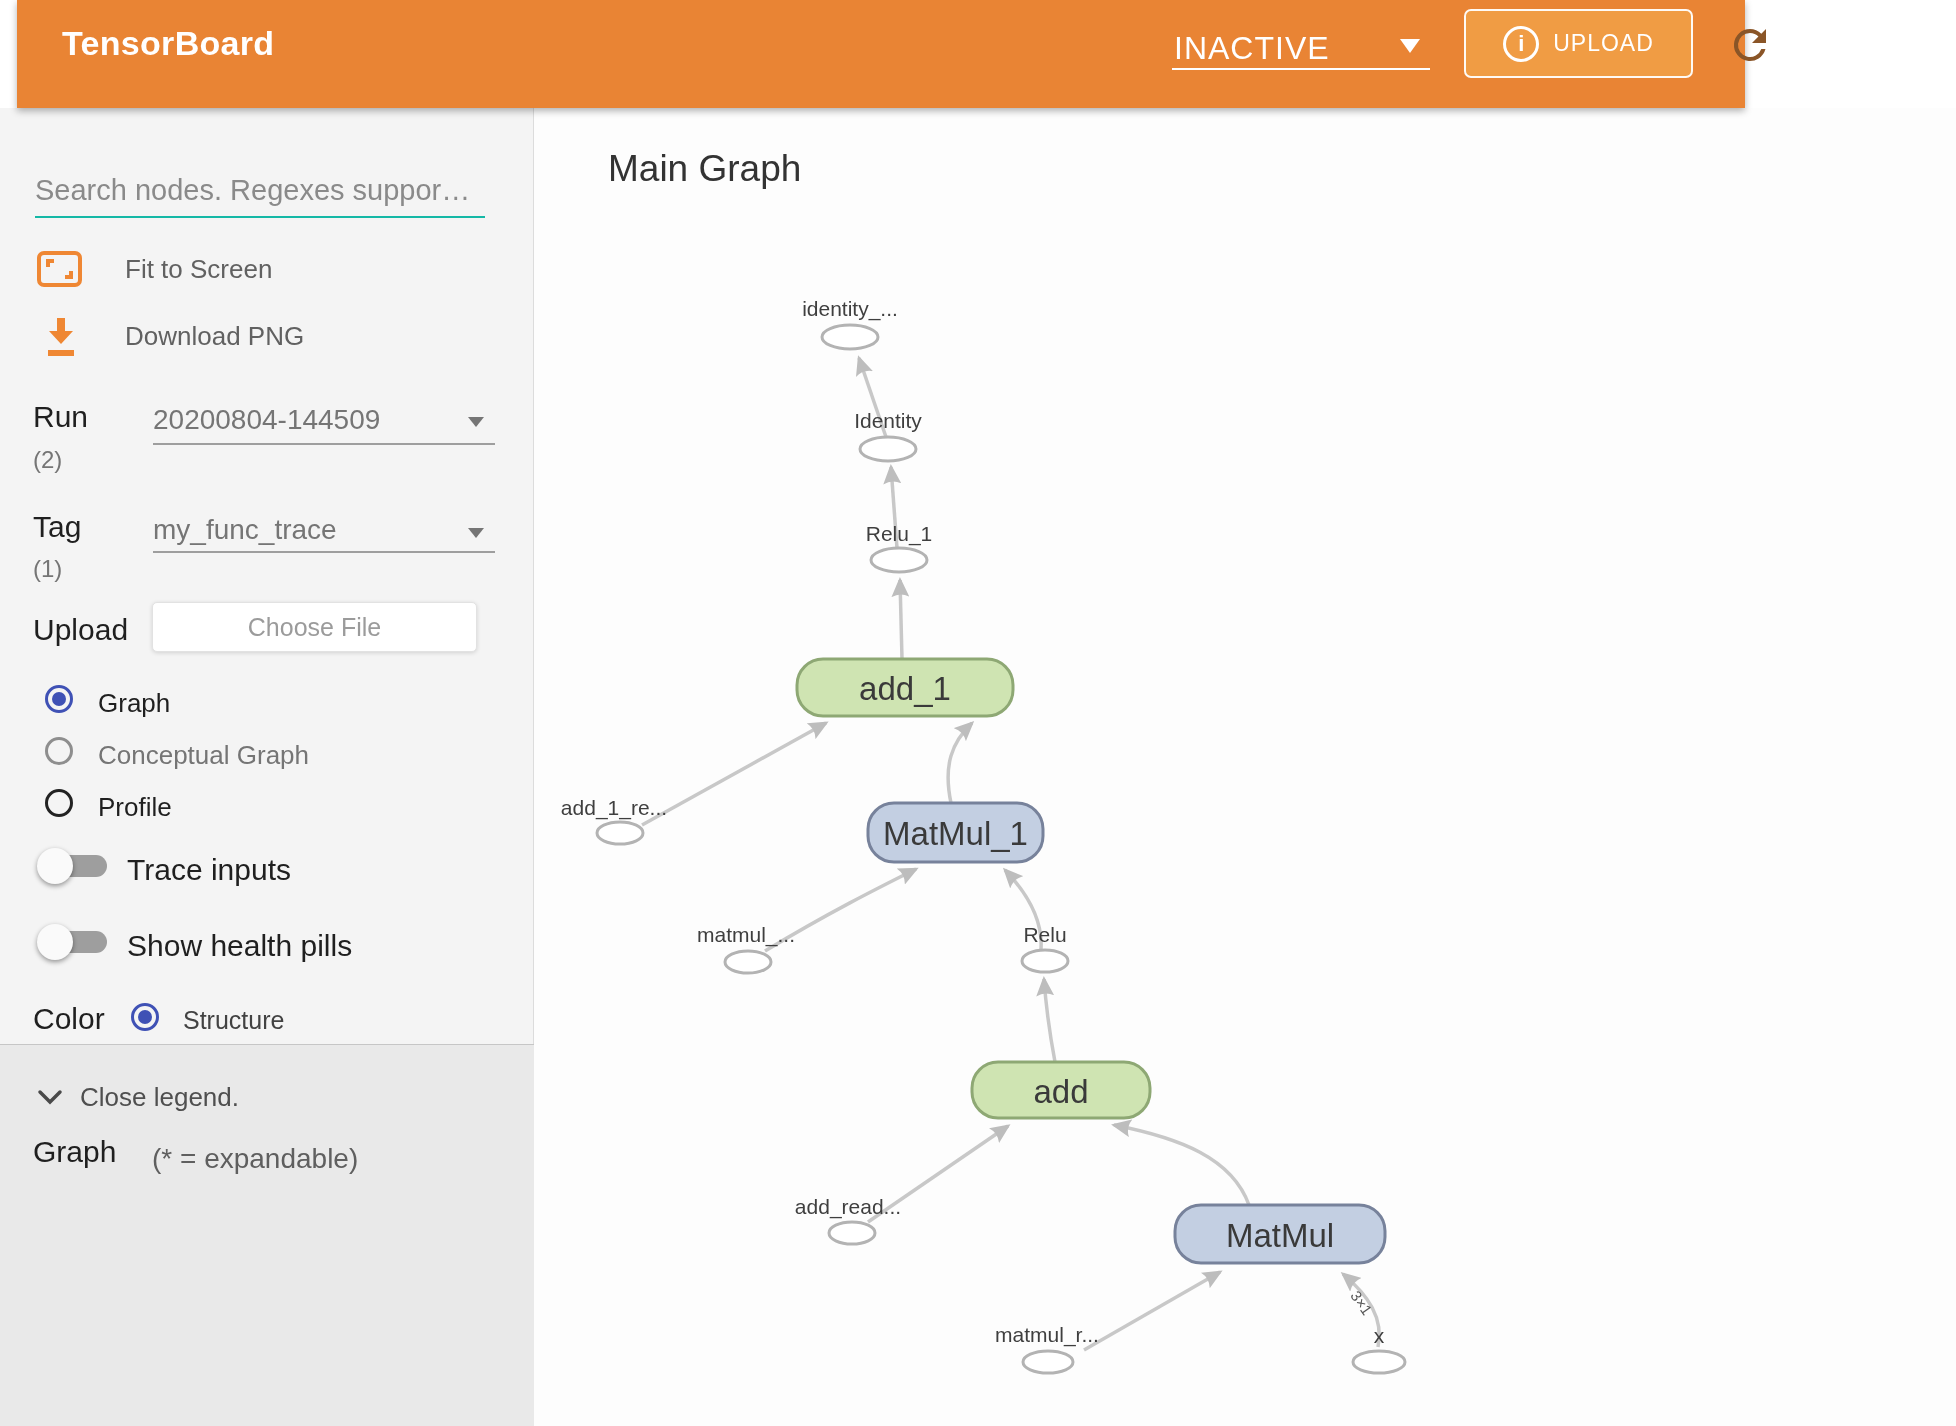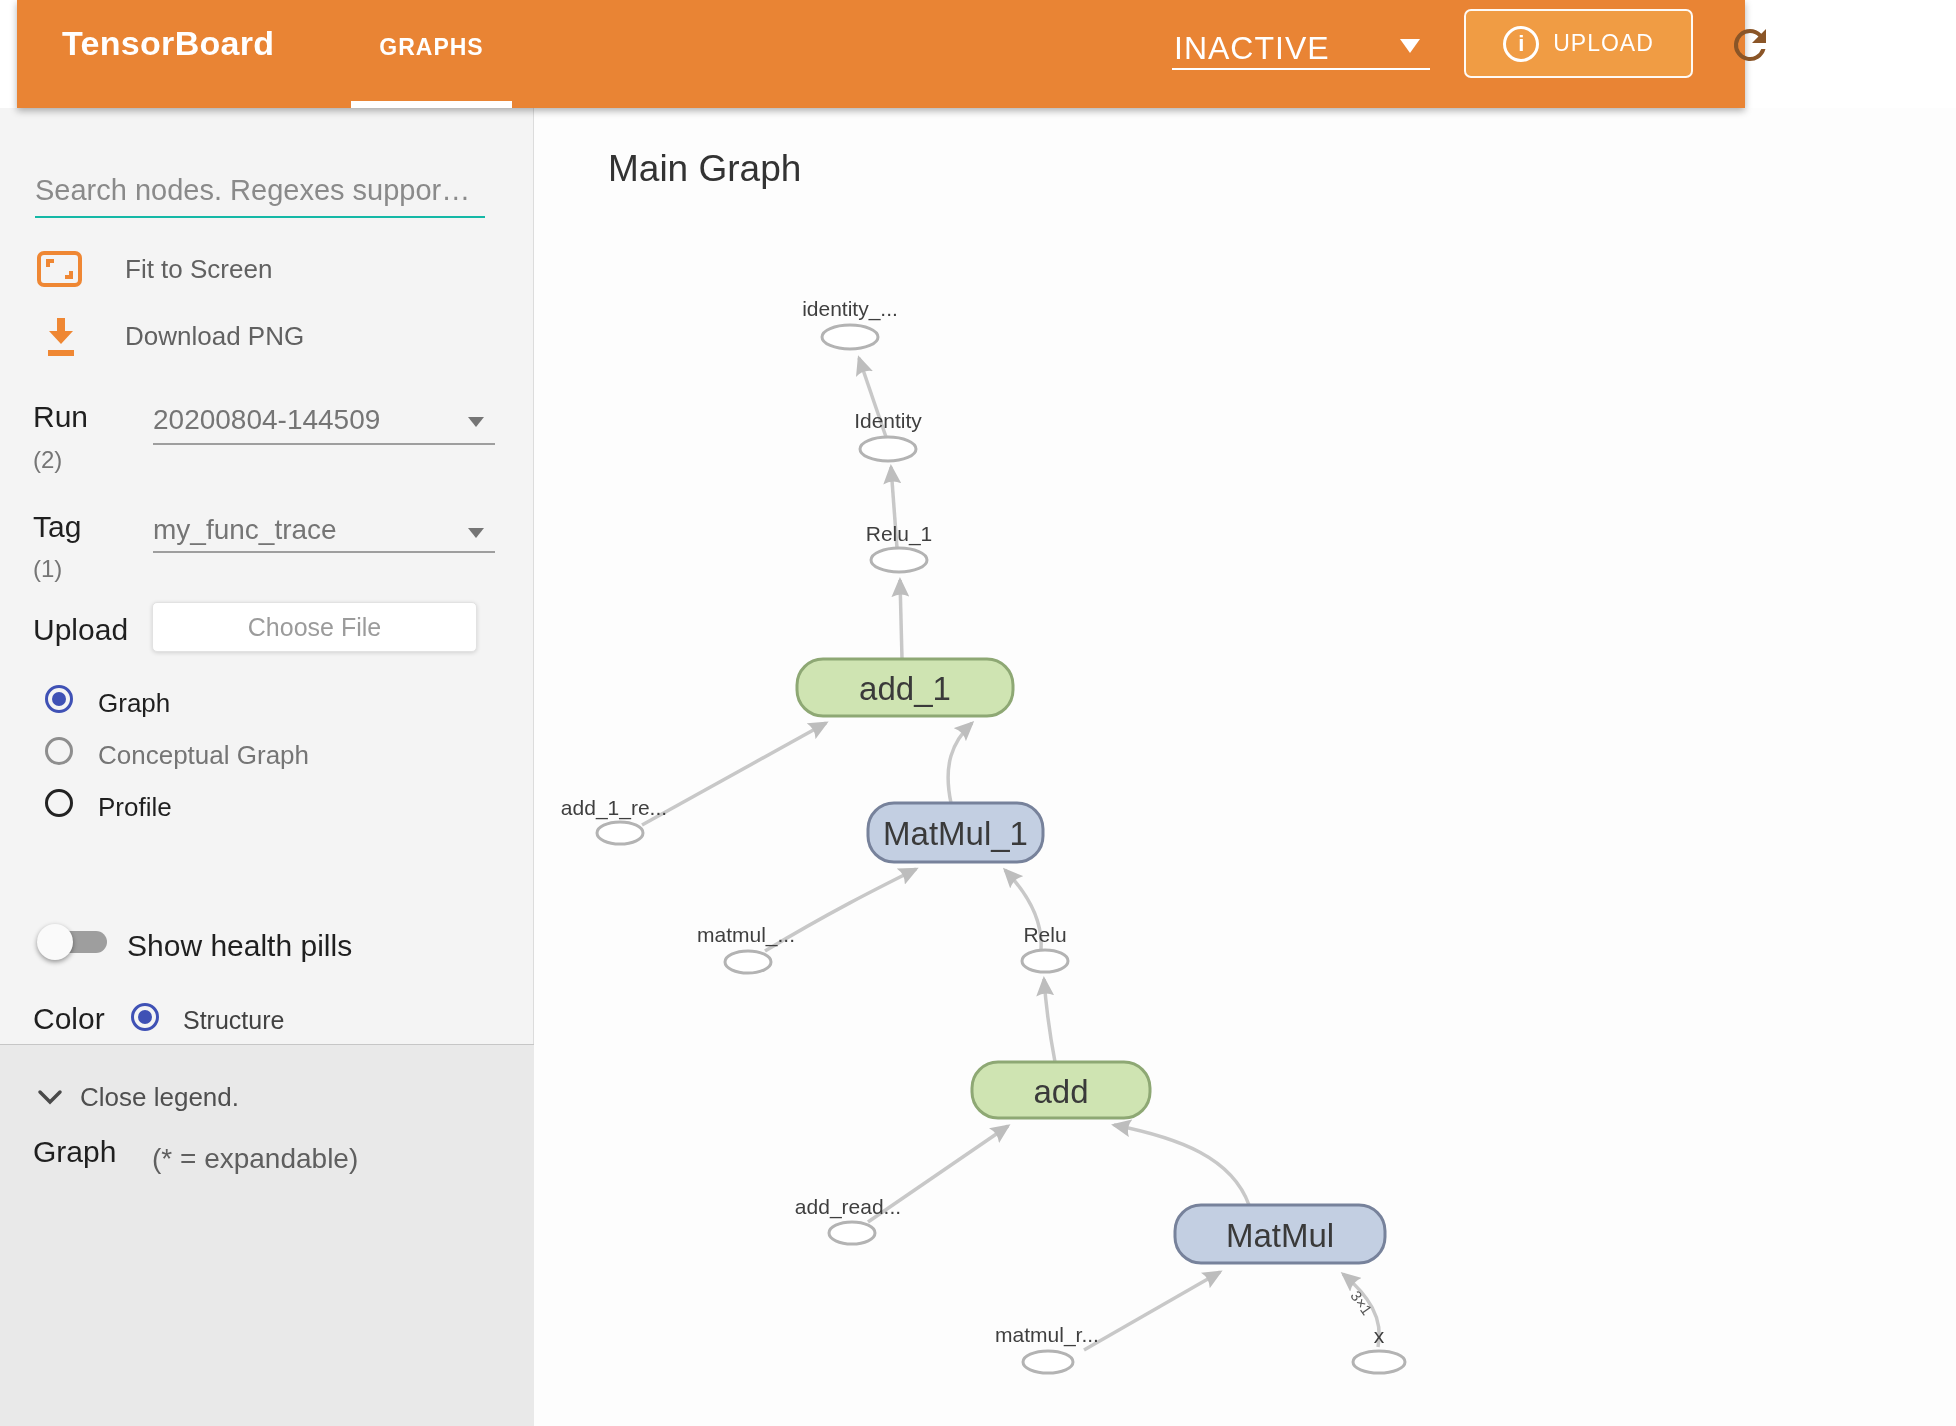--- a/index.html
+++ b/index.html
@@ -79,24 +79,20 @@
   #graph-svg text{font-family:"Liberation Sans",sans-serif;}
 </style>
 </head>
 <body>
 
 <div id="app">
 
   <div class="header">
     <div class="logo">TensorBoard</div>
 
-    <div class="tab">
-      <div class="tab-label">GRAPHS</div>
-      <div class="tab-underline"></div>
-    </div>
 
     <div class="status-select">
       <span class="status-text">INACTIVE</span>
       <span class="caret"></span>
       <span class="select-underline"></span>
     </div>
 
     <div class="upload-btn">
       <span class="info-circle">i</span>
       <span class="upload-label">UPLOAD</span>
@@ -159,20 +155,25 @@
     </div>
     <div class="radio-row" style="top:629px;">
       <span class="radio-circle" style="top:0px;"></span>
       <span class="radio-label" style="top:3px;">Conceptual Graph</span>
     </div>
     <div class="radio-row" style="top:681px;">
       <span class="radio-circle dark" style="top:0px;"></span>
       <span class="radio-label dark" style="top:3px;">Profile</span>
     </div>
 
+    <div class="toggle-row" style="top:736px;">
+      <span class="toggle-track" style="top:11px;"></span>
+      <span class="toggle-knob" style="top:4px;"></span>
+      <span class="toggle-label" style="top:9px;">Trace inputs</span>
+    </div>
     <div class="toggle-row" style="top:812px;">
       <span class="toggle-track" style="top:11px;"></span>
       <span class="toggle-knob" style="top:4px;"></span>
       <span class="toggle-label" style="top:9px;">Show health pills</span>
     </div>
 
     <div class="color-row">
       <span class="row-label" style="left:33px;top:6px;">Color</span>
       <span class="radio-circle selected" style="left:131px;top:7px;"></span>
       <span style="position:absolute;left:183px;top:10px;font-size:25px;color:#424242;">Structure</span>

